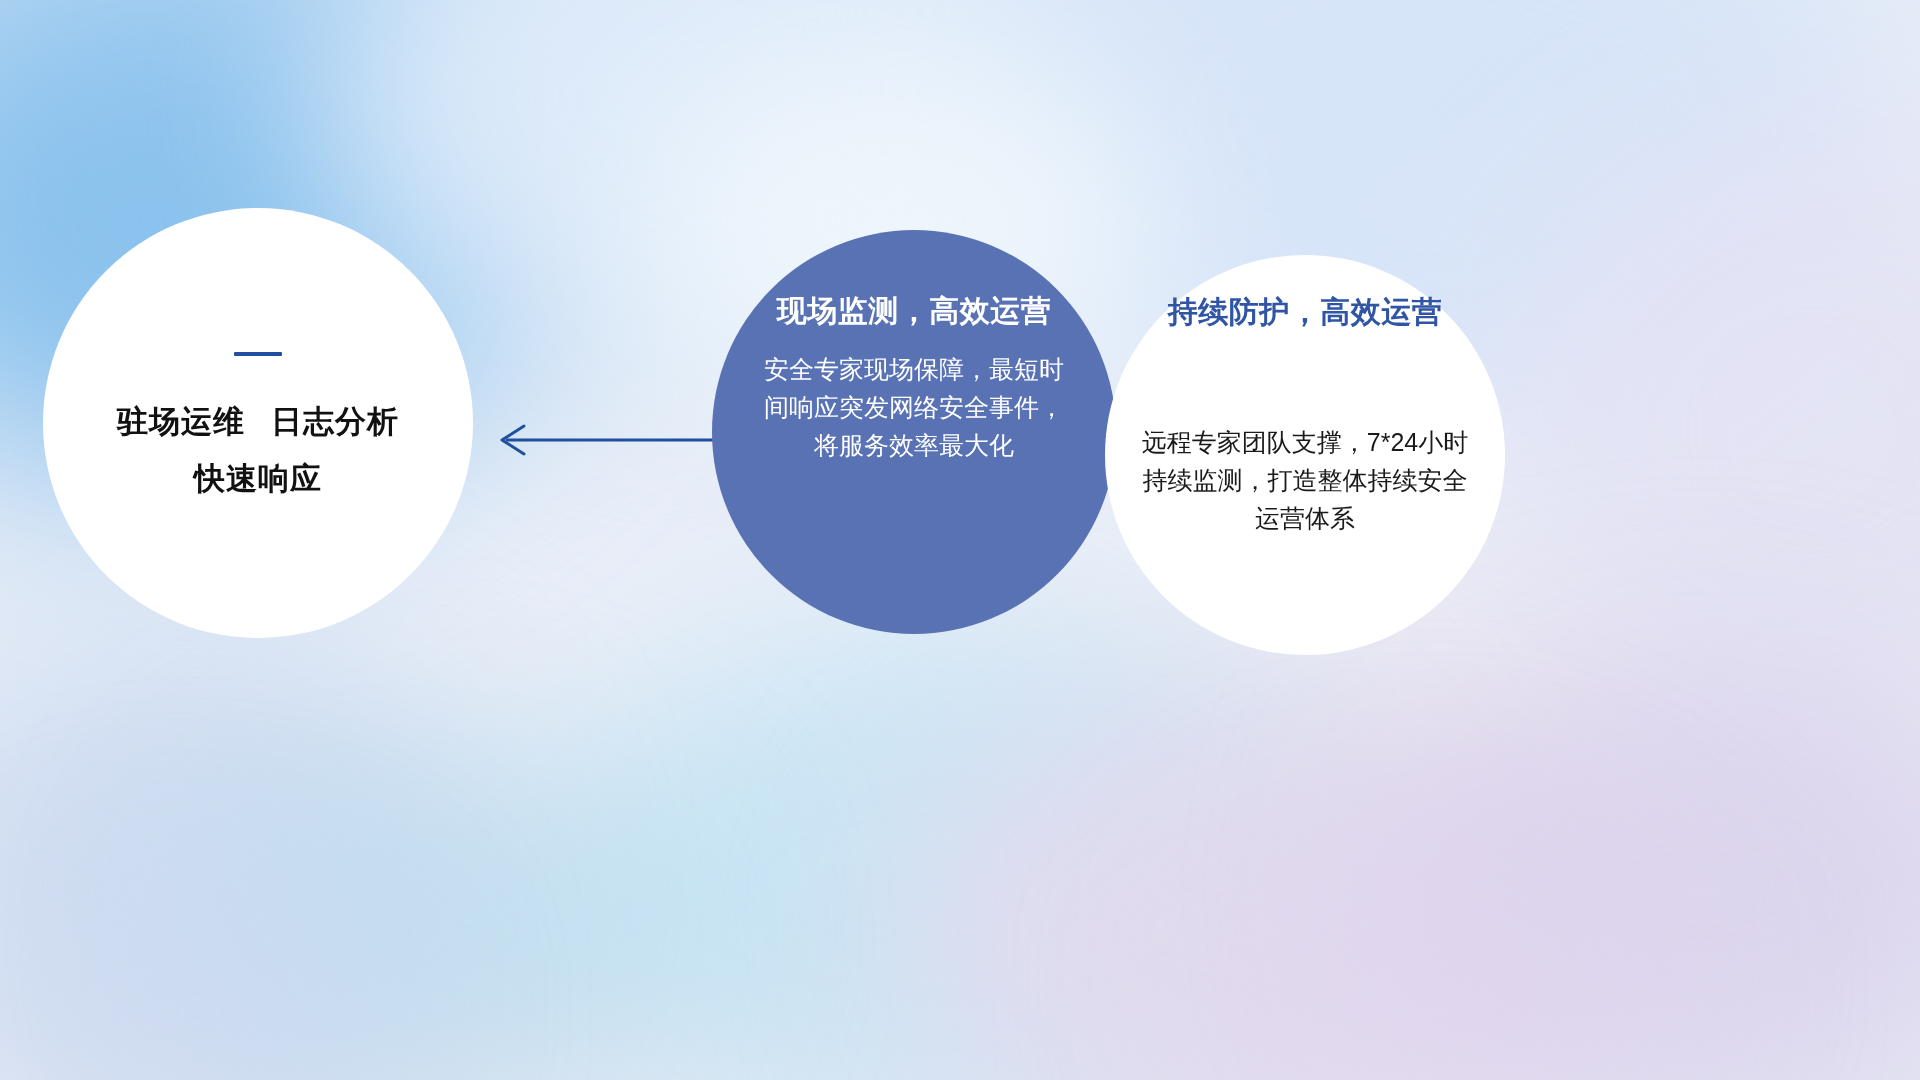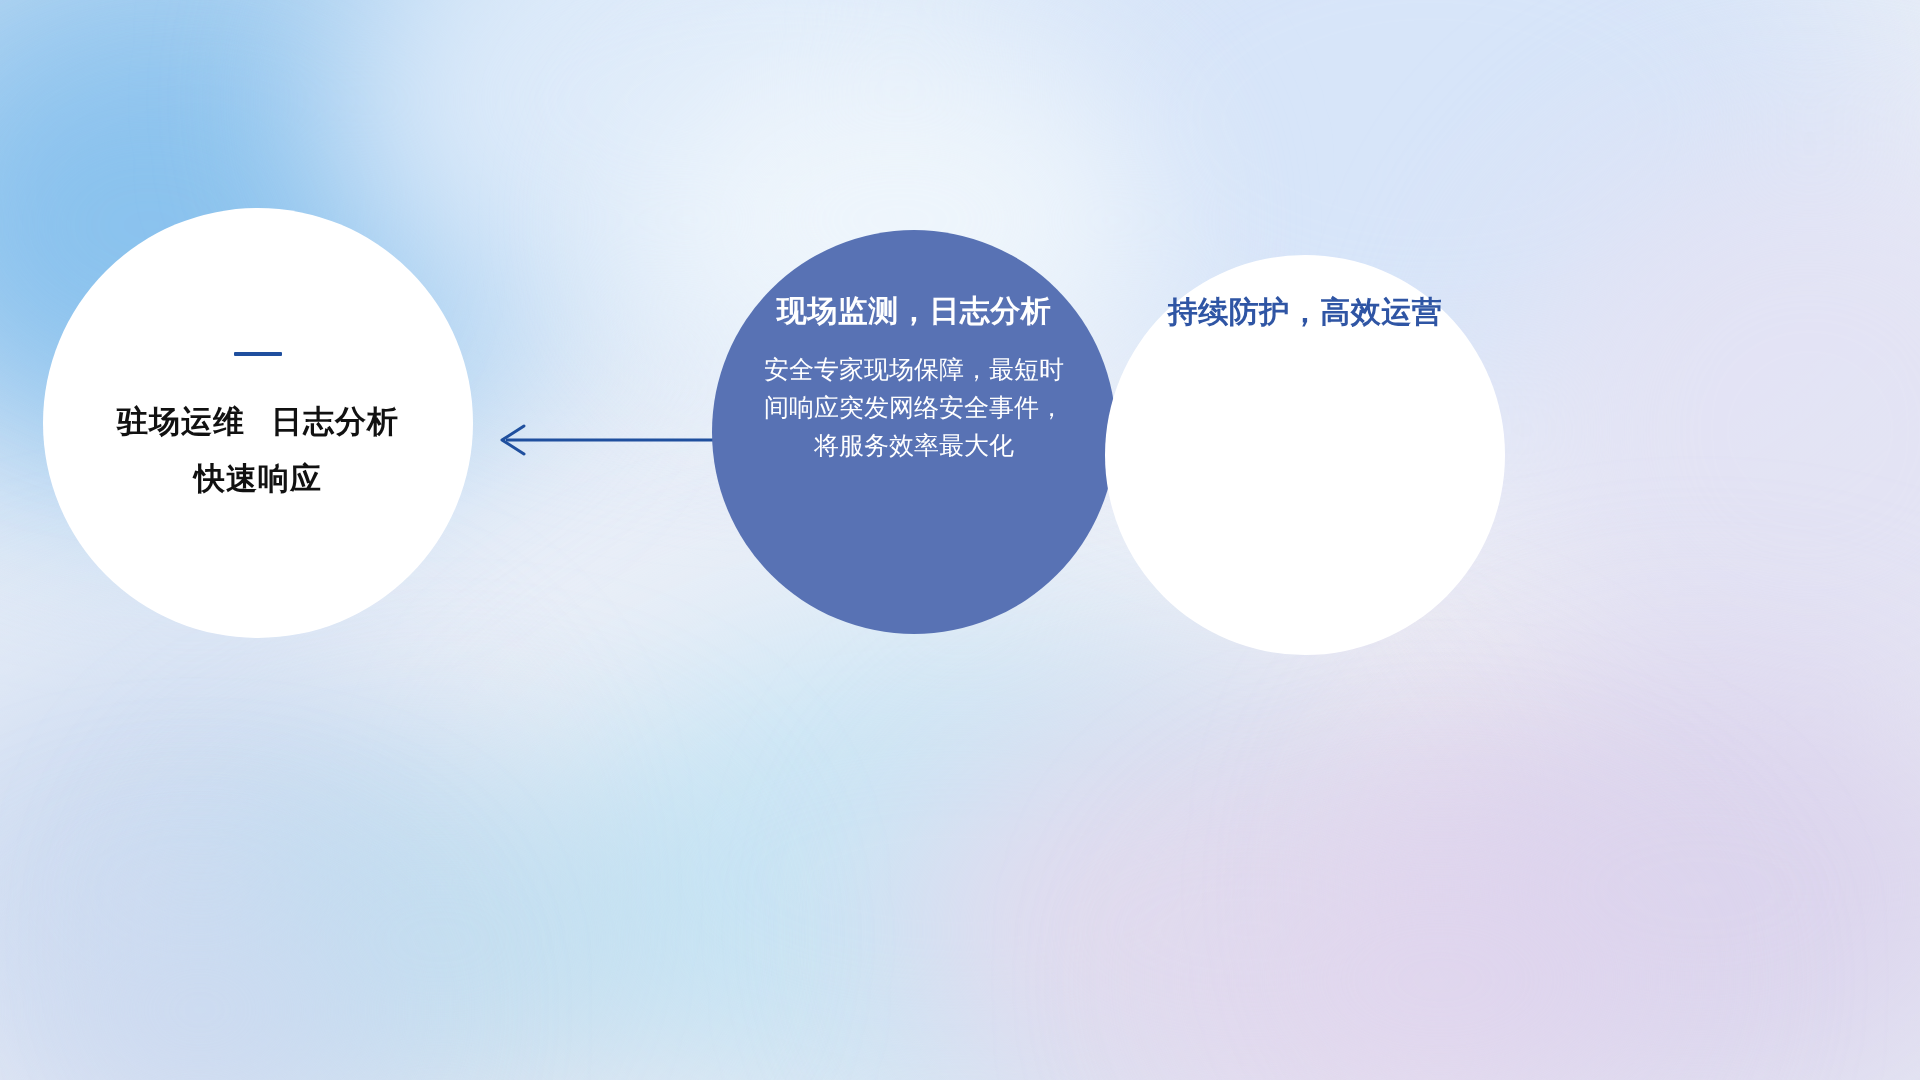--- a/index.html
+++ b/index.html
@@ -117,21 +117,22 @@
       <div class="left-line">
         <span>驻场运维</span><span class="gap"></span><span>日志分析</span>
       </div>
       <div class="left-line">
         <span>快速响应</span>
       </div>
     </div>
   </div>
 
   <div class="circle circle-blue">
-    <div class="blue-title">现场监测，日志分析</div>
+    <div class="blue-title">现场监测，高效运营</div>
     <div class="blue-body">安全专家现场保障，最短时间响应突发网络安全事件，将服务效率最大化</div>
   </div>
 
   <div class="circle circle-right">
     <div class="right-title">持续防护，高效运营</div>
+    <div class="right-body">远程专家团队支撑，7*24小时持续监测，打造整体持续安全运营体系</div>
   </div>
 
 </div>
 
 </body></html>

